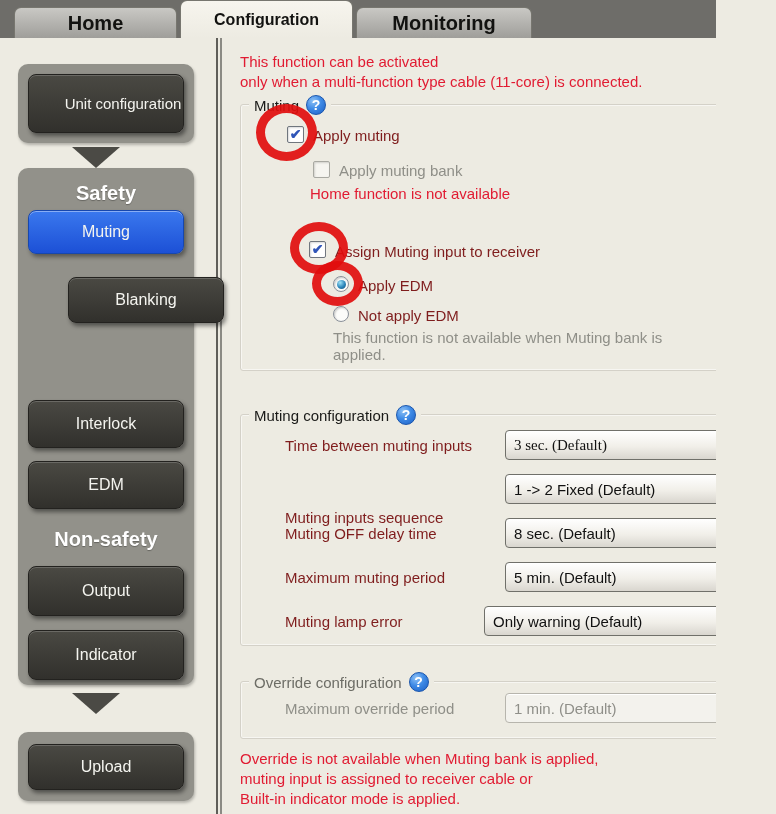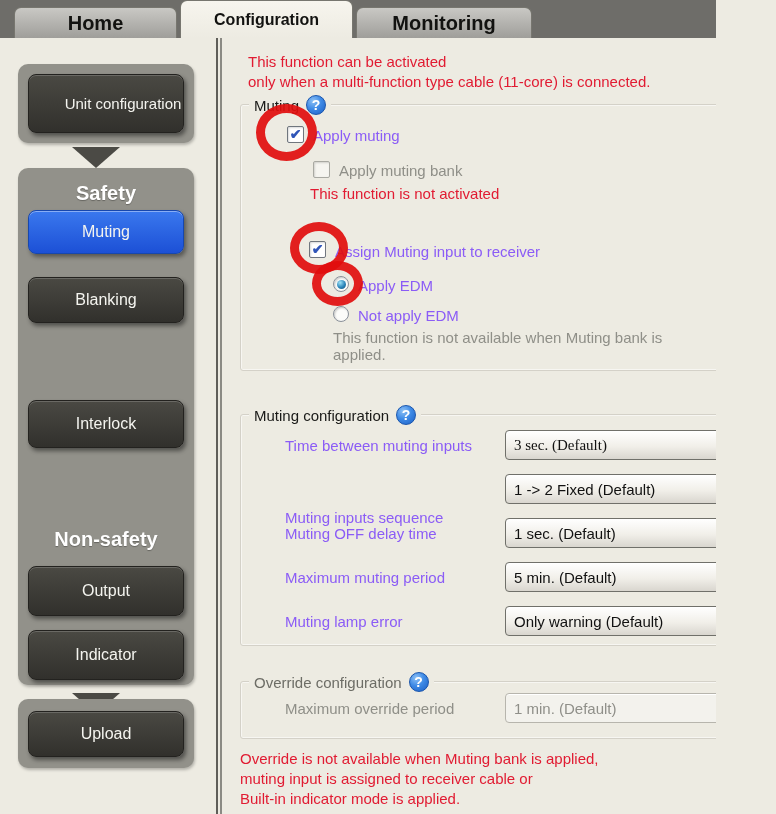--- a/index.html
+++ b/index.html
@@ -23,21 +23,21 @@
   .tab-monitor { left:356px; width:176px; }
 
   
   .sidebar-divider {
     position:absolute; left:216px; top:38px; width:6px; height:776px;
     border-left:2px solid #5f5e59; border-right:2px solid #8b8a84; background:#edebe2;
   }
   .side-panel { position:absolute; background:#92918a; border-radius:10px; box-shadow:1px 2px 3px rgba(0,0,0,0.25); }
   .panel-unit { left:18px; top:64px; width:176px; height:79px; }
   .panel-main { left:18px; top:168px; width:176px; height:517px; }
-  .panel-upload { left:18px; top:699px; width:176px; height:69px; }
+  .panel-upload { left:18px; top:732px; width:176px; height:69px; }
 
   .side-btn {
     position:absolute; left:10px; width:156px; border-radius:8px;
     background:linear-gradient(#4a4943,#31302c); border:1px solid #23221f;
     box-shadow:2px 3px 4px rgba(0,0,0,0.45), inset 0 1px 0 rgba(255,255,255,0.18);
     color:#f4f4ef; font-size:16px; display:flex; align-items:center; justify-content:center;
     text-align:center; line-height:1.15; cursor:pointer;
   }
   .side-btn.selected {
     background:linear-gradient(#3a78ee,#1c50d6); border:1px solid #1747ae;
@@ -81,21 +81,21 @@
   .checkbox.disabled { border-color:#a9a9a2; background:#f6f5f0; }
   .radio {
     position:absolute; width:16px; height:16px; border-radius:50%;
     background:#fcfcfa; border:1px solid #8a9099; box-shadow:inset 1px 1px 2px rgba(0,0,0,0.2);
     display:flex; align-items:center; justify-content:center; cursor:pointer;
   }
   .radio .dot {
     width:9px; height:9px; border-radius:50%;
     background:radial-gradient(circle at 35% 30%, #9fe2f7 0%, #2b85b9 55%, #134f77 100%);
   }
-  .field-label { position:absolute; font-size:15px; color:#8b5cf6; white-space:nowrap; }
+  .field-label { position:absolute; font-size:15px; color:#7f1d1d; white-space:nowrap; }
   .field-label.dim { color:#8f8f88; }
 
   .combo {
     position:absolute; width:253px; height:30px; border:1px solid #70706a; border-radius:4px;
     background:linear-gradient(#ffffff 0%, #f1efe9 55%, #d9d6cf 100%);
     display:flex; align-items:center; font-size:15px; color:#111;
     padding:0 8px; cursor:pointer; box-shadow:inset 0 1px 0 #ffffff;
   }
   .combo .arrow { margin-left:auto; font-size:11px; color:#1a1a18; }
   .combo.disabled { background:#f3f2ed; border-color:#b7b5ad; color:#8f8f89; cursor:default; }
@@ -121,55 +121,56 @@
 
   <div class="side-panel panel-unit">
     <div class="side-btn" style="top:10px; height:59px; font-size:15px;padding-left:34px;">Unit configuration</div>
   </div>
 
   <div class="down-arrow" style="left:72px; top:147px;"></div>
 
   <div class="side-panel panel-main">
     <div class="side-header" style="top:14px;">Safety</div>
     <div class="side-btn selected" style="top:42px; height:44px;">Muting</div>
-    <div class="side-btn" style="top:109px; height:46px;">Blanking</div>
+    <div class="side-btn" style="top:109px; height:46px;margin-left:40px;">Blanking</div>
     <div class="side-btn" style="top:232px; height:48px;">Interlock</div>
+    <div class="side-btn" style="top:293px; height:48px;">EDM</div>
     <div class="side-header" style="top:360px;">Non-safety</div>
     <div class="side-btn" style="top:398px; height:50px;">Output</div>
     <div class="side-btn" style="top:462px; height:50px;">Indicator</div>
   </div>
 
   <div class="down-arrow" style="left:72px; top:693px;"></div>
 
   <div class="side-panel panel-upload">
     <div class="side-btn" style="top:12px; height:46px;">Upload</div>
   </div>
 
-  <div class="warn" style="left:248px; top:52px;">
+  <div class="warn" style="left:240px; top:52px;">
     <div>This function can be activated</div>
     <div>only when a multi-function type cable (11-core) is connected.</div>
   </div>
 
   <div class="group" style="left:240px; top:104px; width:532px; height:267px;">
     <div class="group-title">
       <span>Muting</span>
       <span class="help-icon">?</span>
     </div>
   </div>
 
   <div class="checkbox" style="left:287px; top:126px;">
     <span class="mark">✔</span>
   </div>
   <div class="field-label" style="left:313px; top:127px;">Apply muting</div>
 
   <div class="checkbox disabled" style="left:313px; top:161px;"></div>
   <div class="field-label dim" style="left:339px; top:162px;">Apply muting bank</div>
 
   <div class="warn" style="left:310px; top:184px;">
-    <div>This function is not activated</div>
+    <div>Home function is not available</div>
   </div>
 
   <div class="checkbox" style="left:309px; top:241px;">
     <span class="mark">✔</span>
   </div>
   <div class="field-label" style="left:335px; top:243px;">Assign Muting input to receiver</div>
 
   <div class="radio" style="left:333px; top:276px;">
     <span class="dot"></span>
   </div>
@@ -198,32 +199,32 @@
   </div>
 
   <div class="field-label" style="left:285px; top:481px;margin-top:28px;">Muting inputs sequence</div>
   <div class="combo" style="left:505px; top:474px;">
     <span>1 -&gt; 2 Fixed (Default)</span>
     <span class="arrow">▼</span>
   </div>
 
   <div class="field-label" style="left:285px; top:525px;">Muting OFF delay time</div>
   <div class="combo" style="left:505px; top:518px;">
-    <span>1 sec. (Default)</span>
+    <span>8 sec. (Default)</span>
     <span class="arrow">▼</span>
   </div>
 
   <div class="field-label" style="left:285px; top:569px;">Maximum muting period</div>
   <div class="combo" style="left:505px; top:562px;">
     <span>5 min. (Default)</span>
     <span class="arrow">▼</span>
   </div>
 
   <div class="field-label" style="left:285px; top:613px;">Muting lamp error</div>
-  <div class="combo" style="left:505px; top:606px;">
+  <div class="combo" style="left:484px; top:606px;">
     <span>Only warning (Default)</span>
     <span class="arrow">▼</span>
   </div>
 
   <div class="group" style="left:240px; top:681px; width:532px; height:58px;">
     <div class="group-title dim">
       <span>Override configuration</span>
       <span class="help-icon">?</span>
     </div>
   </div>

